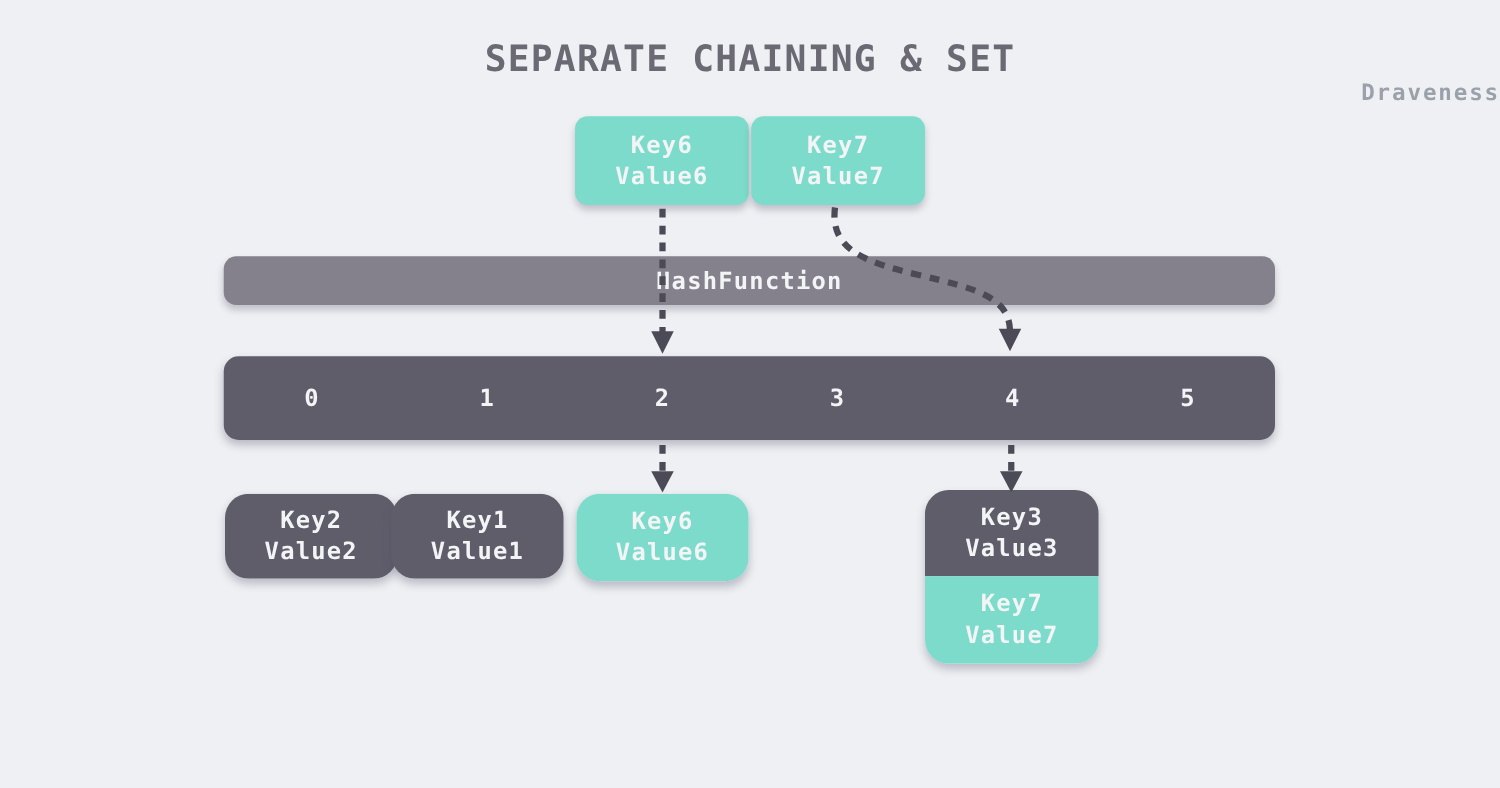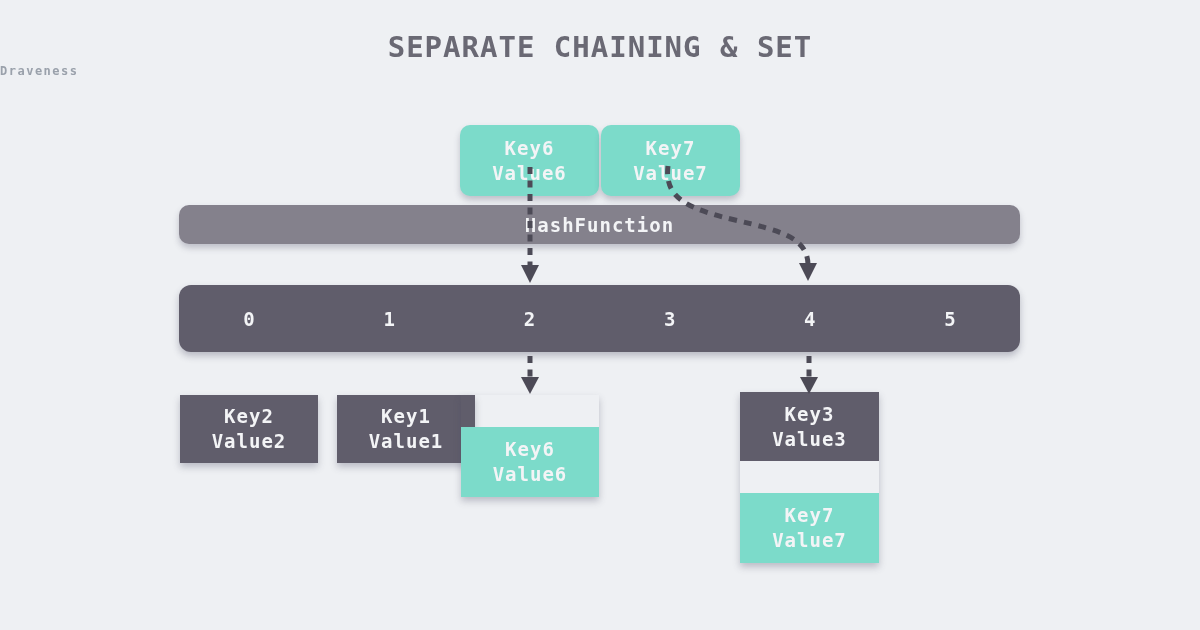--- a/index.html
+++ b/index.html
@@ -6,51 +6,51 @@
     --bg:#eef0f3; --teal:#7cdbca; --dark:#605d6b; --hash-bar:#84818c;
     --arrow:#4c4a56; --box-text:#f3f4f6; --title-color:#6a6974; --subtitle-color:#9aa1ab;
   }
   *{box-sizing:border-box;margin:0;padding:0}
   html,body{background:var(--bg);}
   body{font-family:"DejaVu Sans Mono","Liberation Mono",monospace;}
   .canvas{position:relative;width:1200px;height:630px;margin:0 auto;background:var(--bg);overflow:hidden;}
 
   .title{position:absolute;top:30px;left:0;width:100%;text-align:center;
          font-size:29px;font-weight:700;letter-spacing:1px;color:var(--title-color);}
-  .subtitle{position:absolute;top:64px;left:0;width:100%;text-align:left;
-         font-size:12px;font-weight:700;letter-spacing:1.5px;color:var(--subtitle-color);}
+  .subtitle{position:absolute;top:64px;left:0;width:100%;text-align:right;
+         font-size:18px;font-weight:700;letter-spacing:1.5px;color:var(--subtitle-color);}
 
   .box{position:absolute;border-radius:10px;display:flex;flex-direction:column;
        justify-content:center;align-items:center;color:var(--box-text);
        font-size:19px;font-weight:700;letter-spacing:1px;line-height:25px;
        box-shadow:0 4px 6px rgba(70,70,95,.28);}
-  .teal-bg{background:var(--teal);margin-top:32px;}
+  .teal-bg{background:var(--teal);}
   .dark-bg{background:var(--dark);}
 
   .key6-in{left:460px;top:93px;width:139px;height:71px;}
   .key7-in{left:601px;top:93px;width:139px;height:71px;}
 
   .hashbar{position:absolute;left:179px;top:205px;width:841px;height:39px;border-radius:10px;
            background:var(--hash-bar);display:flex;justify-content:center;align-items:center;
            color:var(--box-text);font-size:19px;font-weight:700;letter-spacing:1px;
            box-shadow:0 4px 6px rgba(70,70,95,.28);}
 
   .bucketbar{position:absolute;left:179px;top:285px;width:841px;height:67px;border-radius:12px;
              background:var(--dark);display:flex;
              box-shadow:0 4px 7px rgba(70,70,95,.32);}
   .bucket-cell{flex:1;display:flex;justify-content:center;align-items:center;
                color:var(--box-text);font-size:19px;font-weight:700;}
 
-  .chain{position:absolute;border-radius:0;overflow:hidden;
+  .chain{position:absolute;border-radius:19px;overflow:hidden;
          box-shadow:0 4px 7px rgba(70,70,95,.3);}
   .entry{width:100%;display:flex;flex-direction:column;justify-content:center;align-items:center;
          color:var(--box-text);font-size:19px;font-weight:700;letter-spacing:1px;line-height:25px;}
   .h68{height:68px}.h69{height:69px}.h70{height:70px}
   .chain-b0{left:180px;top:395px;width:138px;}
-  .chain-b1{left:337px;top:395px;width:138px;}
+  .chain-b1{left:313px;top:395px;width:138px;}
   .chain-b2{left:461px;top:395px;width:138px;}
   .chain-b4{left:740px;top:392px;width:139px;text-align:center;}
 
   .arrows{position:absolute;left:0;top:0;width:1200px;height:630px;pointer-events:none;}
 </style>
 </head>
 <body>
 
 <div class="canvas">
 

